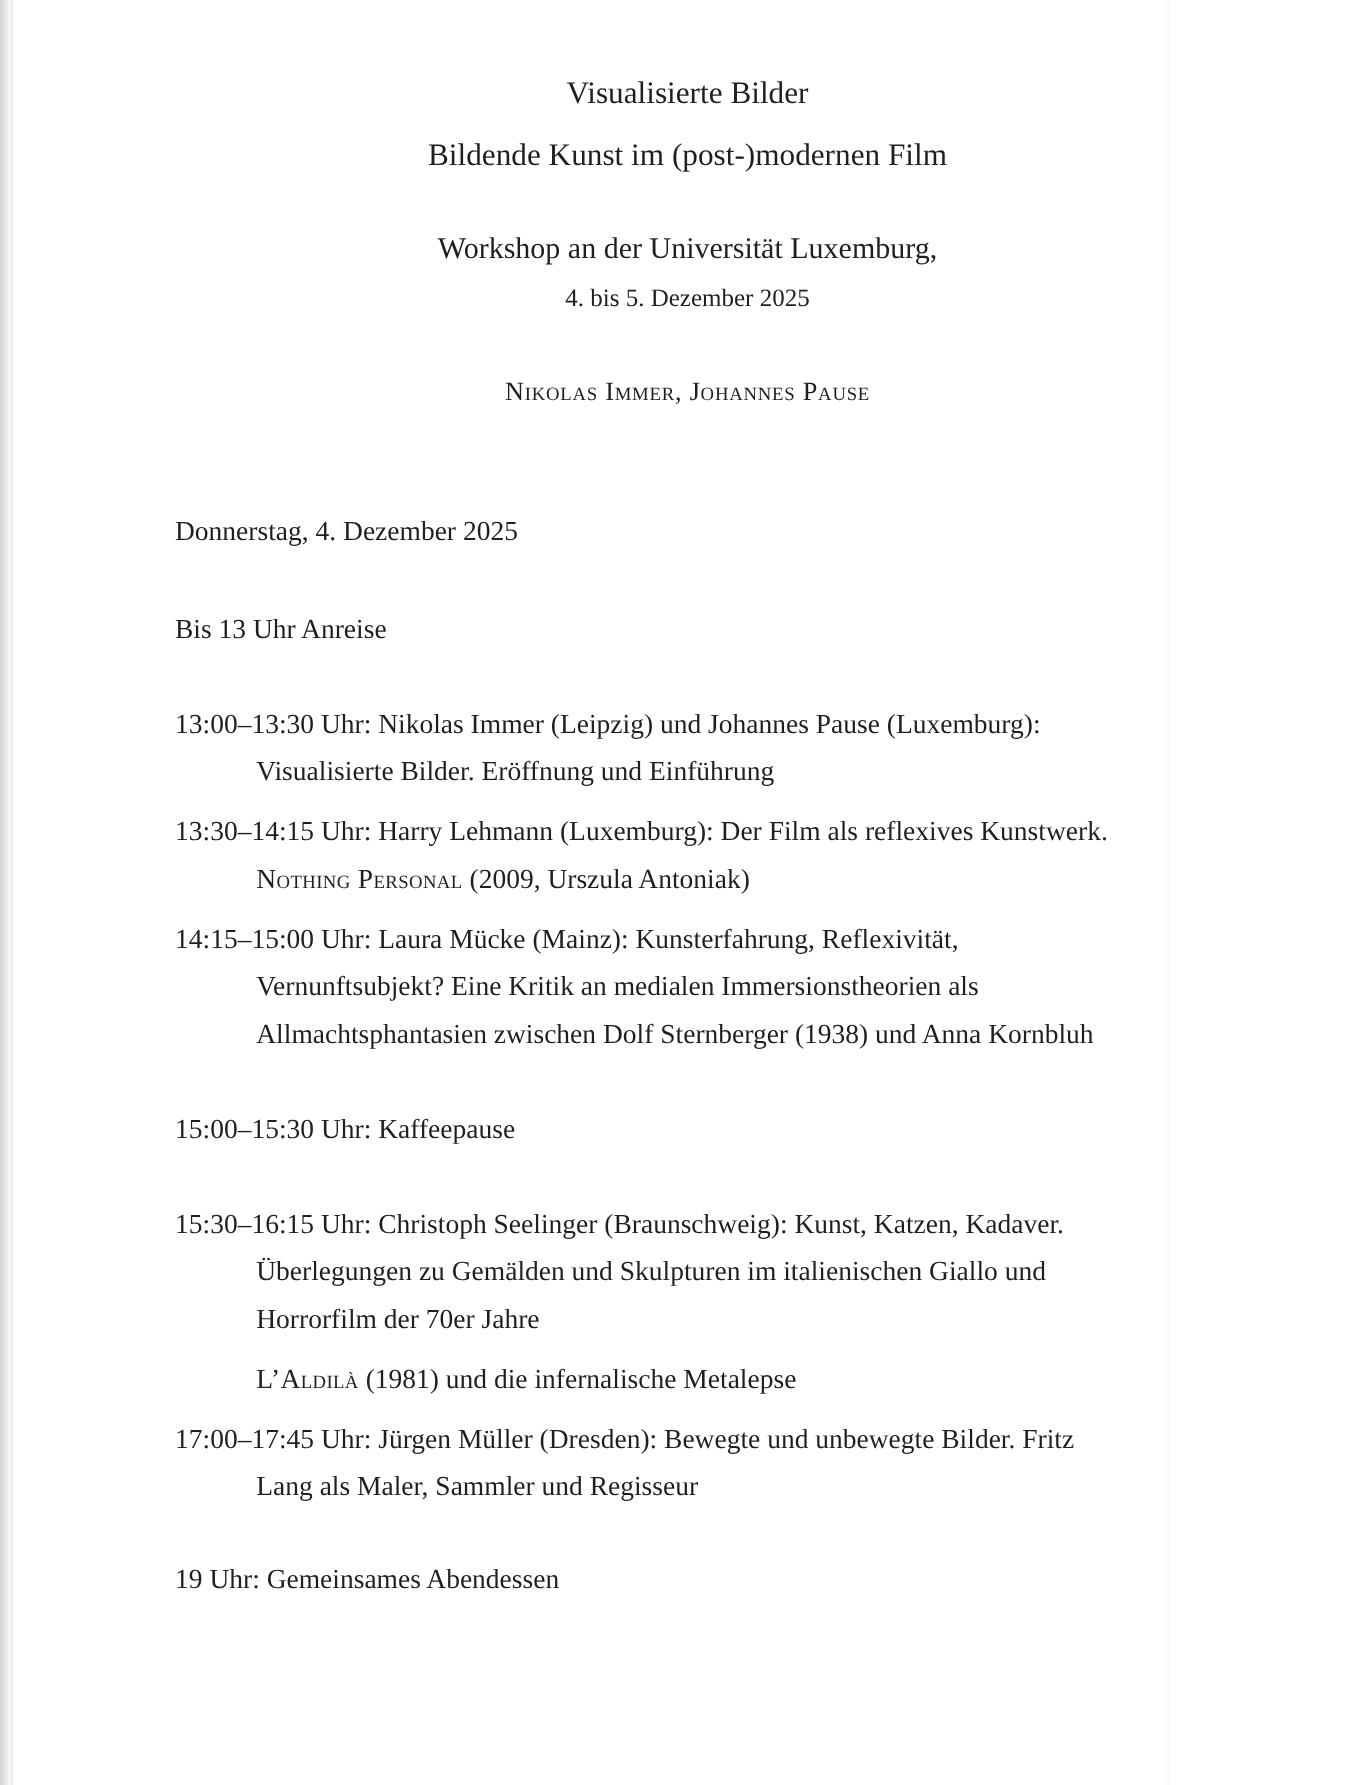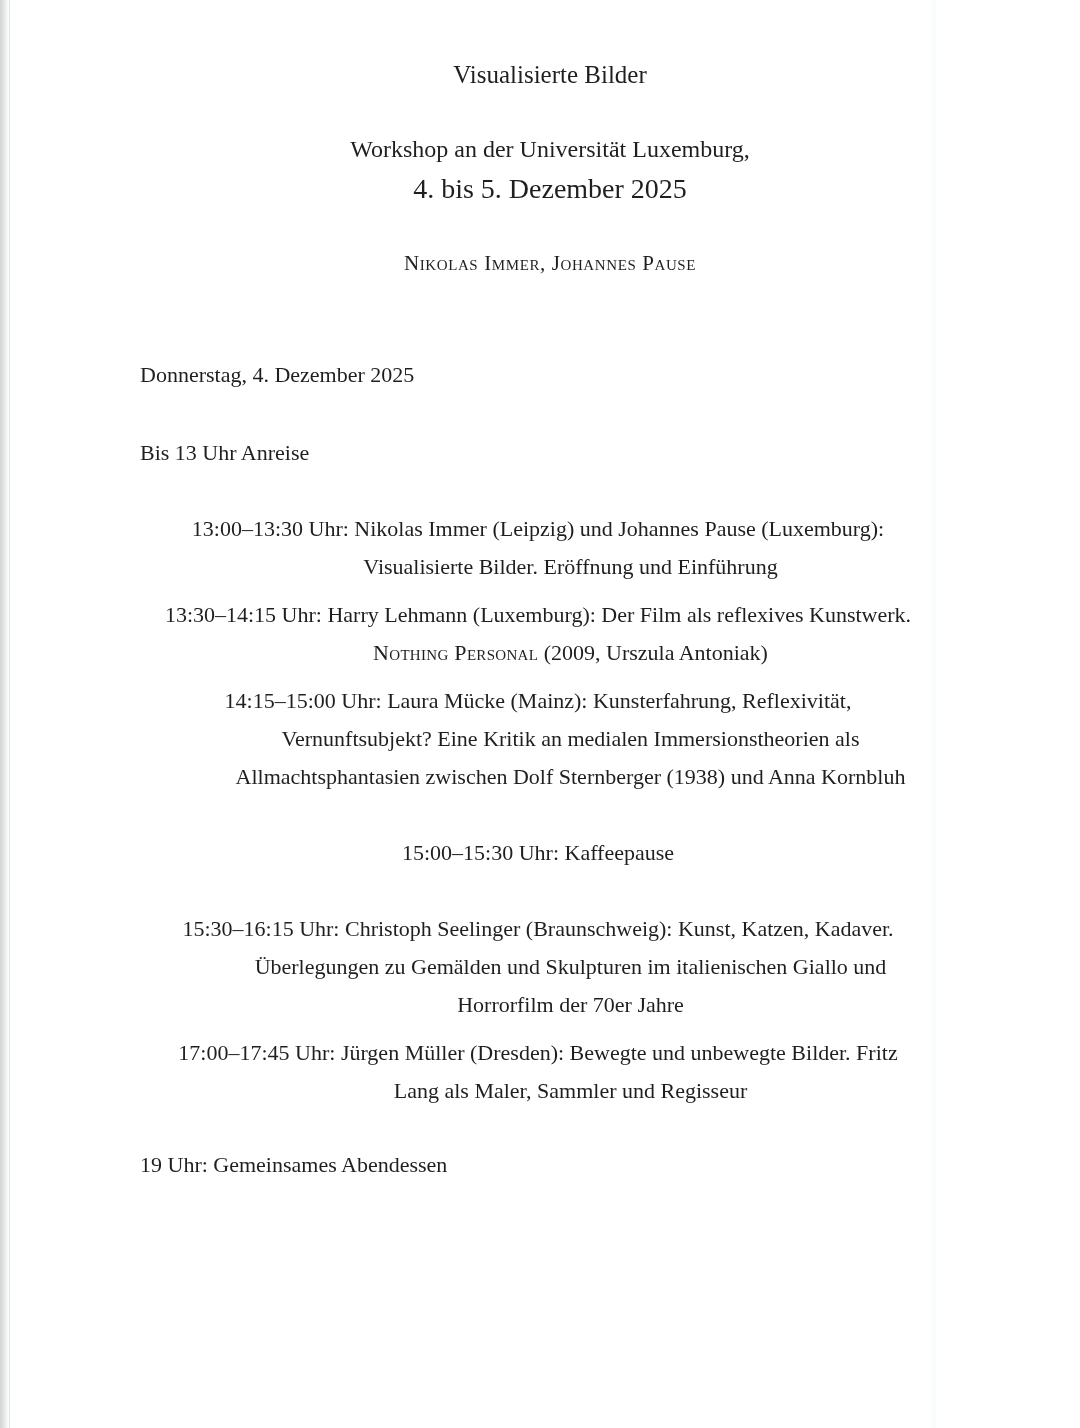--- a/index.html
+++ b/index.html
@@ -22,51 +22,52 @@
     position: absolute; right: 0; top: 0; bottom: 0; width: 5px;
     background: #f8fcfa;
   }
 
   .content { position: relative; padding-top: 58px; }
 
   .header { margin-left: 140px; width: 820px; text-align: center; }
   .title    { font-size: 25px; line-height: 34px; }
   .subtitle { font-size: 25px; line-height: 34px; margin-top: 16px; }
   .venue1   { font-size: 24px; line-height: 34px; margin-top: 40px; }
-  .venue2   { font-size: 28px; line-height: 34px; margin-top: 6px; }
+  .venue2   { font-size: 20px; line-height: 34px; margin-top: 6px; }
   .organizers {
     font-size: 21px; line-height: 30px; margin-top: 42px;
     font-variant: small-caps; letter-spacing: 0.6px;
   }
 
   .bodytext { font-size: 22px; }
 
   .day-heading  { margin: 78px 0 0 140px; line-height: 38px; }
   .arrival-note { margin: 40px 0 0 140px; line-height: 38px; font-family: Liberation Serif, serif; }
 
-  .schedule { margin-top: 38px; text-align: center; }
+  .schedule { margin-top: 38px; }
   .entry { margin: 10px 0 0 140px; }
   .entry.group-break { margin-top: 38px; }
   .entry .line { line-height: 38px; white-space: nowrap; }
   .entry .line.cont { padding-left: 65px; }
   .sc { font-variant: small-caps; letter-spacing: 0.3px; }
 
   .dinner-note { margin: 36px 12px 0 140px; line-height: 38px; }
 </style>
 </head>
 <body>
 
 <div class="page">
   <div class="edge-left"></div>
   <div class="edge-right"></div>
 
   <div class="content">
 
     <div class="header">
       <div class="title">Visualisierte Bilder</div>
+      <div class="subtitle">Bildende Kunst im (post-)modernen Film</div>
       <div class="venue1">Workshop an der Universität Luxemburg,</div>
       <div class="venue2">4. bis 5. Dezember 2025</div>
       <div class="organizers">Nikolas Immer, Johannes Pause</div>
     </div>
 
     <div class="bodytext">
       <div class="day-heading">Donnerstag, 4. Dezember 2025</div>
       <div class="arrival-note">Bis 13 Uhr Anreise</div>
 
       <div class="schedule">
@@ -85,20 +86,21 @@
           </div>
           <div class="entry group-break">
             <div class="line"><span>15:00–15:30 Uhr: Kaffeepause</span></div>
           </div>
           <div class="entry group-break">
             <div class="line"><span>15:30–16:15 Uhr: Christoph Seelinger (Braunschweig): Kunst, Katzen, Kadaver.</span></div>
             <div class="line cont"><span>Überlegungen zu Gemälden und Skulpturen im italienischen Giallo und</span></div>
             <div class="line cont"><span>Horrorfilm der 70er Jahre</span></div>
           </div>
           <div class="entry">
+            <div class="line cont"><span class="sc">L’Aldilà</span><span> (1981) und die infernalische Metalepse</span></div>
           </div>
           <div class="entry">
             <div class="line"><span>17:00–17:45 Uhr: Jürgen Müller (Dresden): Bewegte und unbewegte Bilder. Fritz</span></div>
             <div class="line cont"><span>Lang als Maler, Sammler und Regisseur</span></div>
           </div>
         </div>
 
       <div class="dinner-note">19 Uhr: Gemeinsames Abendessen</div>
     </div>
 

